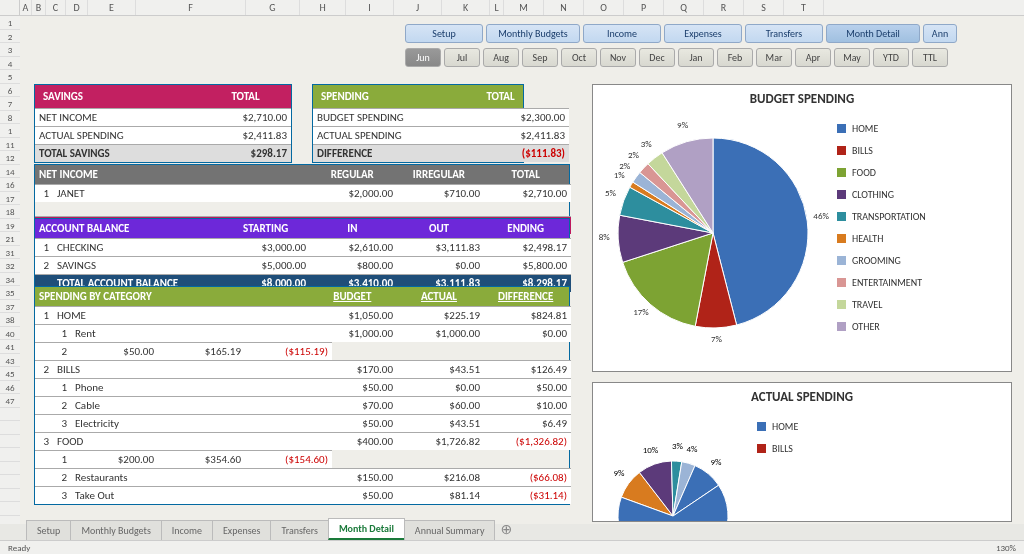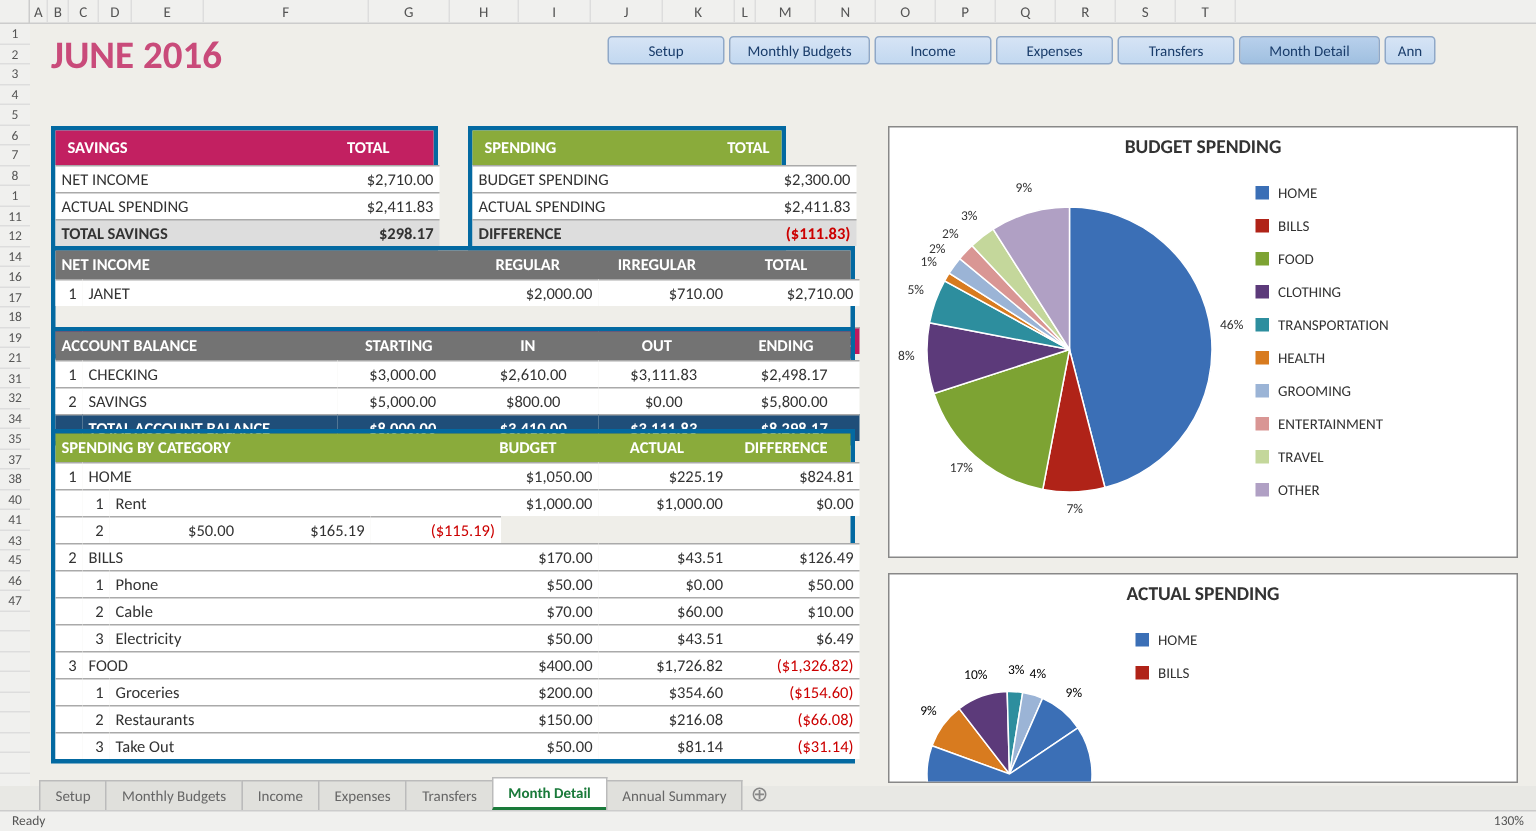--- a/index.html
+++ b/index.html
@@ -11,21 +11,21 @@
 .row-h { height: 13.5px; text-align: center; border-bottom: 1px solid #ddd; color: #555; font-size: 9px; line-height: 13px; }
 .corner { position: absolute; top: 0; left: 0; width: 20px; height: 16px; background: #f0f0ee; border-right: 1px solid #ccc; border-bottom: 1px solid #ccc; }
 .sheet { position: absolute; top: 16px; left: 20px; right: 0; bottom: 30px; background: #efeee9; overflow: hidden; }
 .title { position: absolute; top: 4px; left: 14px; font-size: 26px; font-weight: bold; color: #c94b7a; font-family: Calibri, Arial; }
 .nav-tabs { position: absolute; top: 8px; left: 385px; display: flex; gap: 3px; }
 .nav-tab { background: linear-gradient(#d6e4f5,#c2d8f0); border: 1px solid #8fa8c8; border-radius: 3px; padding: 2px 0; font-size: 10px; text-align: center; color: #1a3d6b; cursor: pointer; }
 .nav-tab.active { background: linear-gradient(#b8d0ec,#a0c0e0); }
 .month-tabs { position: absolute; top: 32px; left: 385px; display: flex; gap: 3px; }
 .m-tab { background: linear-gradient(#e8e8e0,#d8d8d0); border: 1px solid #aaa; border-radius: 3px; width: 36px; padding: 2px 0; font-size: 10px; text-align: center; color: #444; cursor: pointer; }
 .m-tab.active { background: linear-gradient(#999,#888); color: #fff; }
-.block { position: absolute; border: 3px solid #0369a1; }
+.block { position: absolute; border: 1px solid #0369a1; }
 .hdr { font-weight: bold; color: #fff; padding: 2px 4px; font-size: 11px; }
 .row { display: flex; }
 .cell { flex: 0 0 auto; padding: 2px 4px; border-top: 1px solid #aaa; background: #fff; overflow: hidden; white-space: nowrap; font-size: 11px; }
 .cell.r { text-align: right; }
 .neg { color: #c00; }
 .tot { font-weight: bold; background: #ddd; }
 .savings-block { top: 68px; left: 14px; width: 258px; }
 .savings-hdr { background: #c22061; display: flex; }
 .savings-hdr .l { width: 165px; padding: 3px 4px; }
 .savings-hdr .r { flex: 1; text-align: center; padding: 3px 4px; }
@@ -38,33 +38,33 @@
 .netinc-block { top: 148px; left: 14px; width: 536px; }
 .ni-hdr { background: #737373; display: flex; color: #fff; font-weight: bold; }
 .ni-hdr div { padding: 3px 4px; text-align: center; }
 .ni-hdr .c1 { width: 275px; text-align: left; }
 .ni-hdr .c2,.ni-hdr .c3,.ni-hdr .c4 { width: 87px; }
 .ni-row .c0 { width: 18px; text-align: right; }
 .ni-row .c1 { width: 257px; }
 .ni-row .c2,.ni-row .c3,.ni-row .c4 { width: 87px; }
 .ni-tot { background: #be185d; color: #fff; font-weight: normal; margin-top: 14px; }
 .acct-block { top: 202px; left: 14px; width: 536px; }
-.ac-hdr { background: #737373; display: flex; color: #fff; font-weight: bold; }
+.ac-hdr { background: #6d28d9; display: flex; color: #fff; font-weight: bold; }
 .ac-hdr div { padding: 3px 4px; text-align: center; }
 .ac-hdr .c1 { width: 188px; text-align: left; }
 .ac-hdr .c2,.ac-hdr .c3,.ac-hdr .c4,.ac-hdr .c5 { width: 87px; }
 .ac-row .c0 { width: 18px; text-align: right; }
 .ac-row .c1 { width: 170px; }
-.ac-row .c2,.ac-row .c3,.ac-row .c4,.ac-row .c5 { width: 87px; text-align: center; }
+.ac-row .c2,.ac-row .c3,.ac-row .c4,.ac-row .c5 { width: 87px; }
 .ac-tot { background: #1f4e79; color: #fff; font-weight: bold; }
 .cat-block { top: 270px; left: 14px; width: 536px; }
 .cat-hdr { background: #8aab3b; display: flex; color: #fff; font-weight: bold; }
 .cat-hdr div { padding: 3px 4px; text-align: center; }
 .cat-hdr .c1 { width: 275px; text-align: left; }
-.cat-hdr .c2,.cat-hdr .c3,.cat-hdr .c4 { width: 87px; }
+.cat-hdr .c2,.cat-hdr .c3,.cat-hdr .c4 { width: 87px; text-decoration: underline; }
 .cat-row { display: flex; }
 .cat-row .c0 { width: 18px; text-align: right; background: #fff; border-top: 1px solid #aaa; }
 .cat-row .c0b { width: 18px; text-align: right; background: #fff; border-top: 1px solid #aaa; }
 .cat-row .c1 { width: 257px; background: #fff; border-top: 1px solid #aaa; padding: 2px 4px; }
 .cat-row .c1s { width: 239px; background: #fff; border-top: 1px solid #aaa; padding: 2px 4px; }
 .cat-row .c2,.cat-row .c3,.cat-row .c4 { width: 87px; }
 .chart-box { position: absolute; right: 12px; background: #fff; border: 1px solid #888; }
 .chart1 { top: 68px; height: 288px; width: 420px; }
 .chart2 { top: 366px; height: 140px; width: 420px; }
 .chart-title { text-align: center; font-weight: bold; font-size: 13px; padding: 6px 0 2px; color: #333; }
@@ -141,30 +141,45 @@
       <div class="row-h"></div>
       <div class="row-h"></div>
       <div class="row-h"></div>
       <div class="row-h"></div>
       <div class="row-h"></div>
       <div class="row-h"></div>
       <div class="row-h"></div>
     </div>
 
   <div class="sheet">
-    <div class="title">JUNE 2016</div>
     <div class="nav-tabs" id="navtabs">
         <div class="nav-tab" style="width: 78px;">Setup</div>
         <div class="nav-tab" style="width: 94px;">Monthly Budgets</div>
         <div class="nav-tab" style="width: 78px;">Income</div>
         <div class="nav-tab" style="width: 78px;">Expenses</div>
         <div class="nav-tab" style="width: 78px;">Transfers</div>
         <div class="nav-tab active" style="width: 94px;">Month Detail</div>
         <div class="nav-tab" style="width: 34px;">Ann</div>
       </div>
+    <div class="month-tabs" id="monthtabs">
+        <div class="m-tab active">Jun</div>
+        <div class="m-tab">Jul</div>
+        <div class="m-tab">Aug</div>
+        <div class="m-tab">Sep</div>
+        <div class="m-tab">Oct</div>
+        <div class="m-tab">Nov</div>
+        <div class="m-tab">Dec</div>
+        <div class="m-tab">Jan</div>
+        <div class="m-tab">Feb</div>
+        <div class="m-tab">Mar</div>
+        <div class="m-tab">Apr</div>
+        <div class="m-tab">May</div>
+        <div class="m-tab">YTD</div>
+        <div class="m-tab">TTL</div>
+      </div>
 
     <div class="block savings-block">
       <div class="savings-hdr hdr">
           <div class="l">SAVINGS</div>
           <div class="r">TOTAL</div>
         </div>
       <div id="sv-rows">
           <div class="row sv-row">
             <div class="cell c1 ">NET INCOME</div>
             <div class="cell c2 r  ">$2,710.00</div>
@@ -326,21 +341,20 @@
           <div class="cat-row">
             <div class="cell c0">3</div>
             <div class="cell c1">FOOD</div>
             <div class="cell c2 r ">$400.00</div>
             <div class="cell c3 r ">$1,726.82</div>
             <div class="cell c4 r neg">($1,326.82)</div>
           </div>
           <div class="cat-row">
             <div class="cell c0"></div>
             <div class="cell c0b">1</div>
-            <div class="cell c1s">Groceries</div>
             <div class="cell c2 r ">$200.00</div>
             <div class="cell c3 r ">$354.60</div>
             <div class="cell c4 r neg">($154.60)</div>
           </div>
           <div class="cat-row">
             <div class="cell c0"></div>
             <div class="cell c0b">2</div>
             <div class="cell c1s">Restaurants</div>
             <div class="cell c2 r ">$150.00</div>
             <div class="cell c3 r ">$216.08</div>

